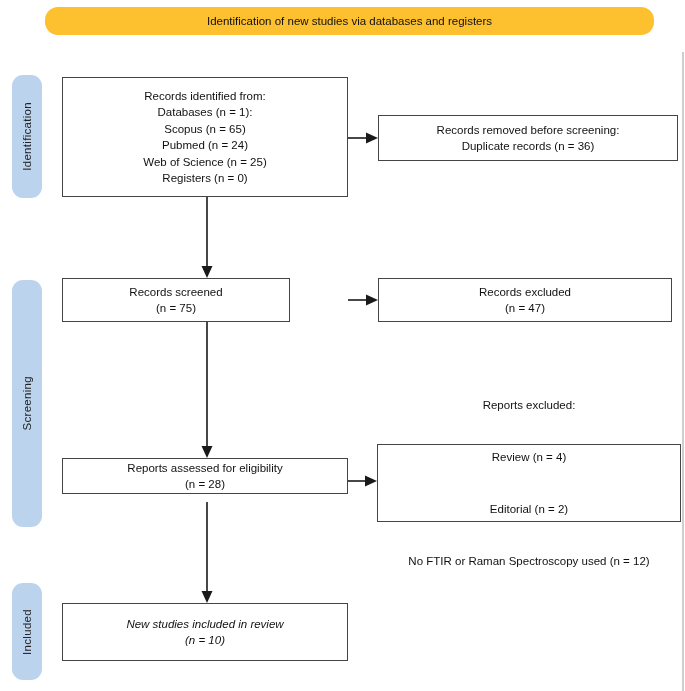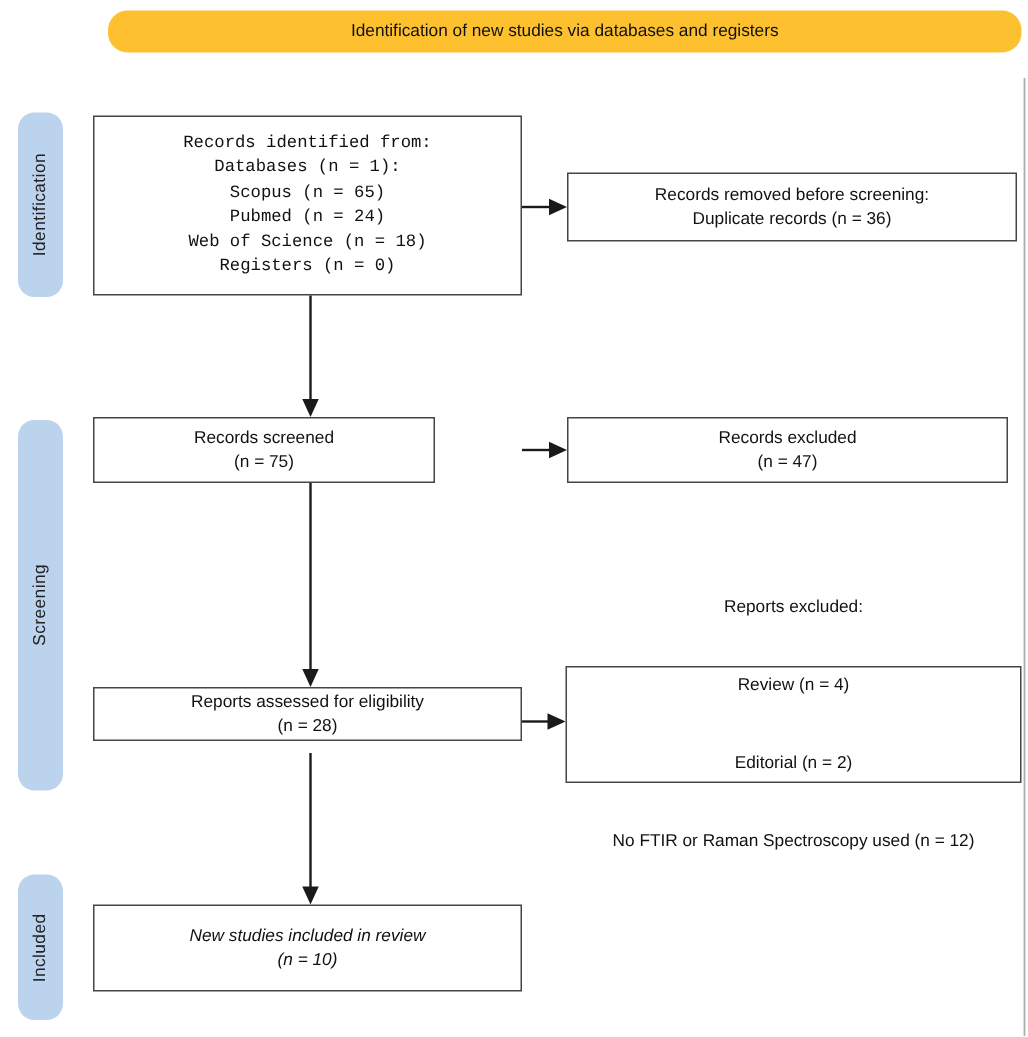--- a/index.html
+++ b/index.html
@@ -7,21 +7,21 @@
     position: relative;
     width: 685px;
     height: 691px;
     background: #ffffff;
     font-family: "Liberation Sans", sans-serif;
     color: #111111;
     overflow: hidden;
   }
   .banner {
     position: absolute;
-    left: 72px; top: 7px; width: 609px; height: 28px;
+    left: 45px; top: 7px; width: 609px; height: 28px;
     background: #FDC02F;
     border-radius: 13px;
     display: flex; align-items: center; justify-content: center;
     font-size: 11.5px;
   }
   .stage {
     position: absolute;
     left: 12px; width: 30px;
     background: #BCD3EE;
     border-radius: 11px;
@@ -40,21 +40,21 @@
   .node {
     position: absolute;
     box-sizing: border-box;
     border: 1.5px solid #454545;
     background: #ffffff;
     display: flex; flex-direction: column;
     align-items: center; justify-content: center;
     text-align: center;
     font-size: 11.5px; line-height: 16.5px;
   }
-  #box-records-identified { left: 62px;  top: 77px;  width: 286px; height: 120px; font-family: Liberation Mono, monospace; }
+  #box-records-identified { left: 62px;  top: 77px;  width: 286px; height: 120px; }
   #box-records-removed    { left: 378px; top: 115px; width: 300px; height: 46px; }
   #box-records-screened   { left: 62px;  top: 278px; width: 228px; height: 44px; }
   #box-records-excluded   { left: 378px; top: 278px; width: 294px; height: 44px; }
   #box-reports-assessed   { left: 62px;  top: 458px; width: 286px; height: 36px; }
   #box-reports-excluded   { left: 377px; top: 444px; width: 304px; height: 78px; line-height: 16px; gap: 36px; }
   #box-new-studies        { left: 62px;  top: 603px; width: 286px; height: 58px; font-style: italic; }
   #arrow-layer {
     position: absolute; left: 0; top: 0;
     width: 685px; height: 691px;
     pointer-events: none;
@@ -77,21 +77,21 @@
   </div>
   <div class="stage" id="stage-included">
     <span class="vtext">Included</span>
   </div>
 
   <div class="node" id="box-records-identified">
     <span>Records identified from:</span>
     <span>Databases (n = 1):</span>
     <span>Scopus (n = 65)</span>
     <span>Pubmed (n = 24)</span>
-    <span>Web of Science (n = 18)</span>
+    <span>Web of Science (n = 25)</span>
     <span>Registers (n = 0)</span>
   </div>
 
   <div class="node" id="box-records-removed">
     <span>Records removed before screening:</span>
     <span>Duplicate records (n = 36)</span>
   </div>
 
   <div class="node" id="box-records-screened">
     <span>Records screened</span>

